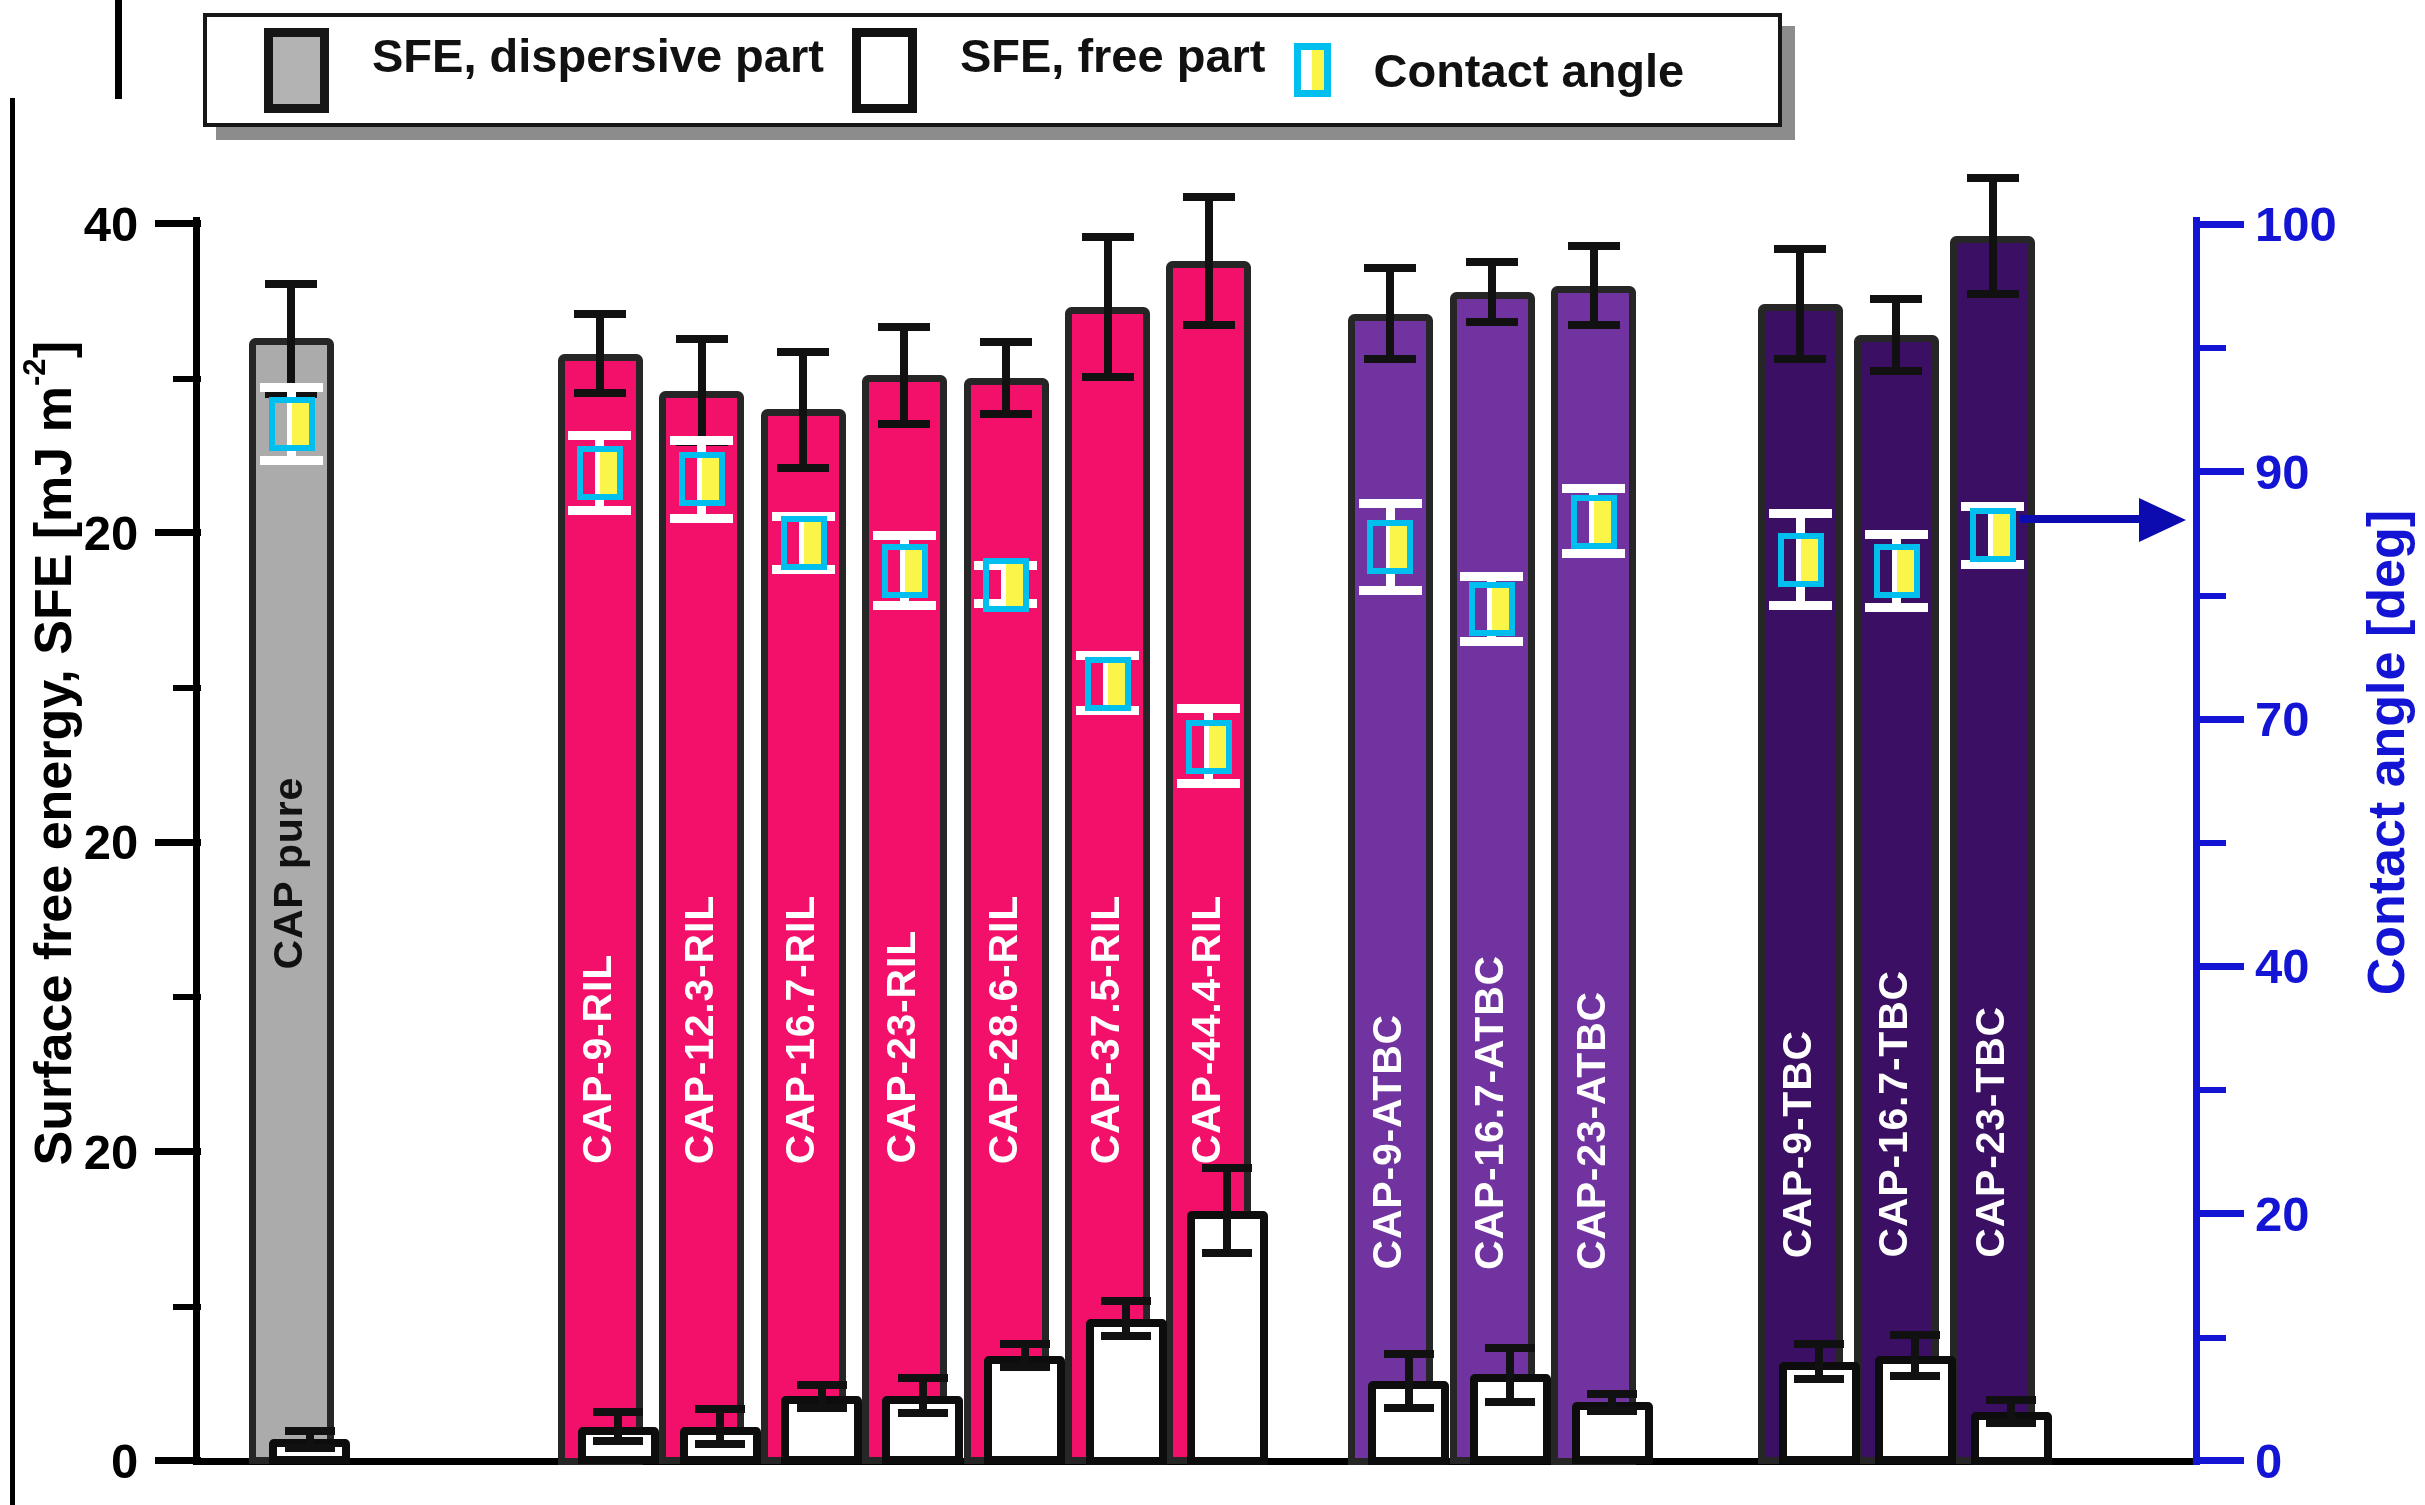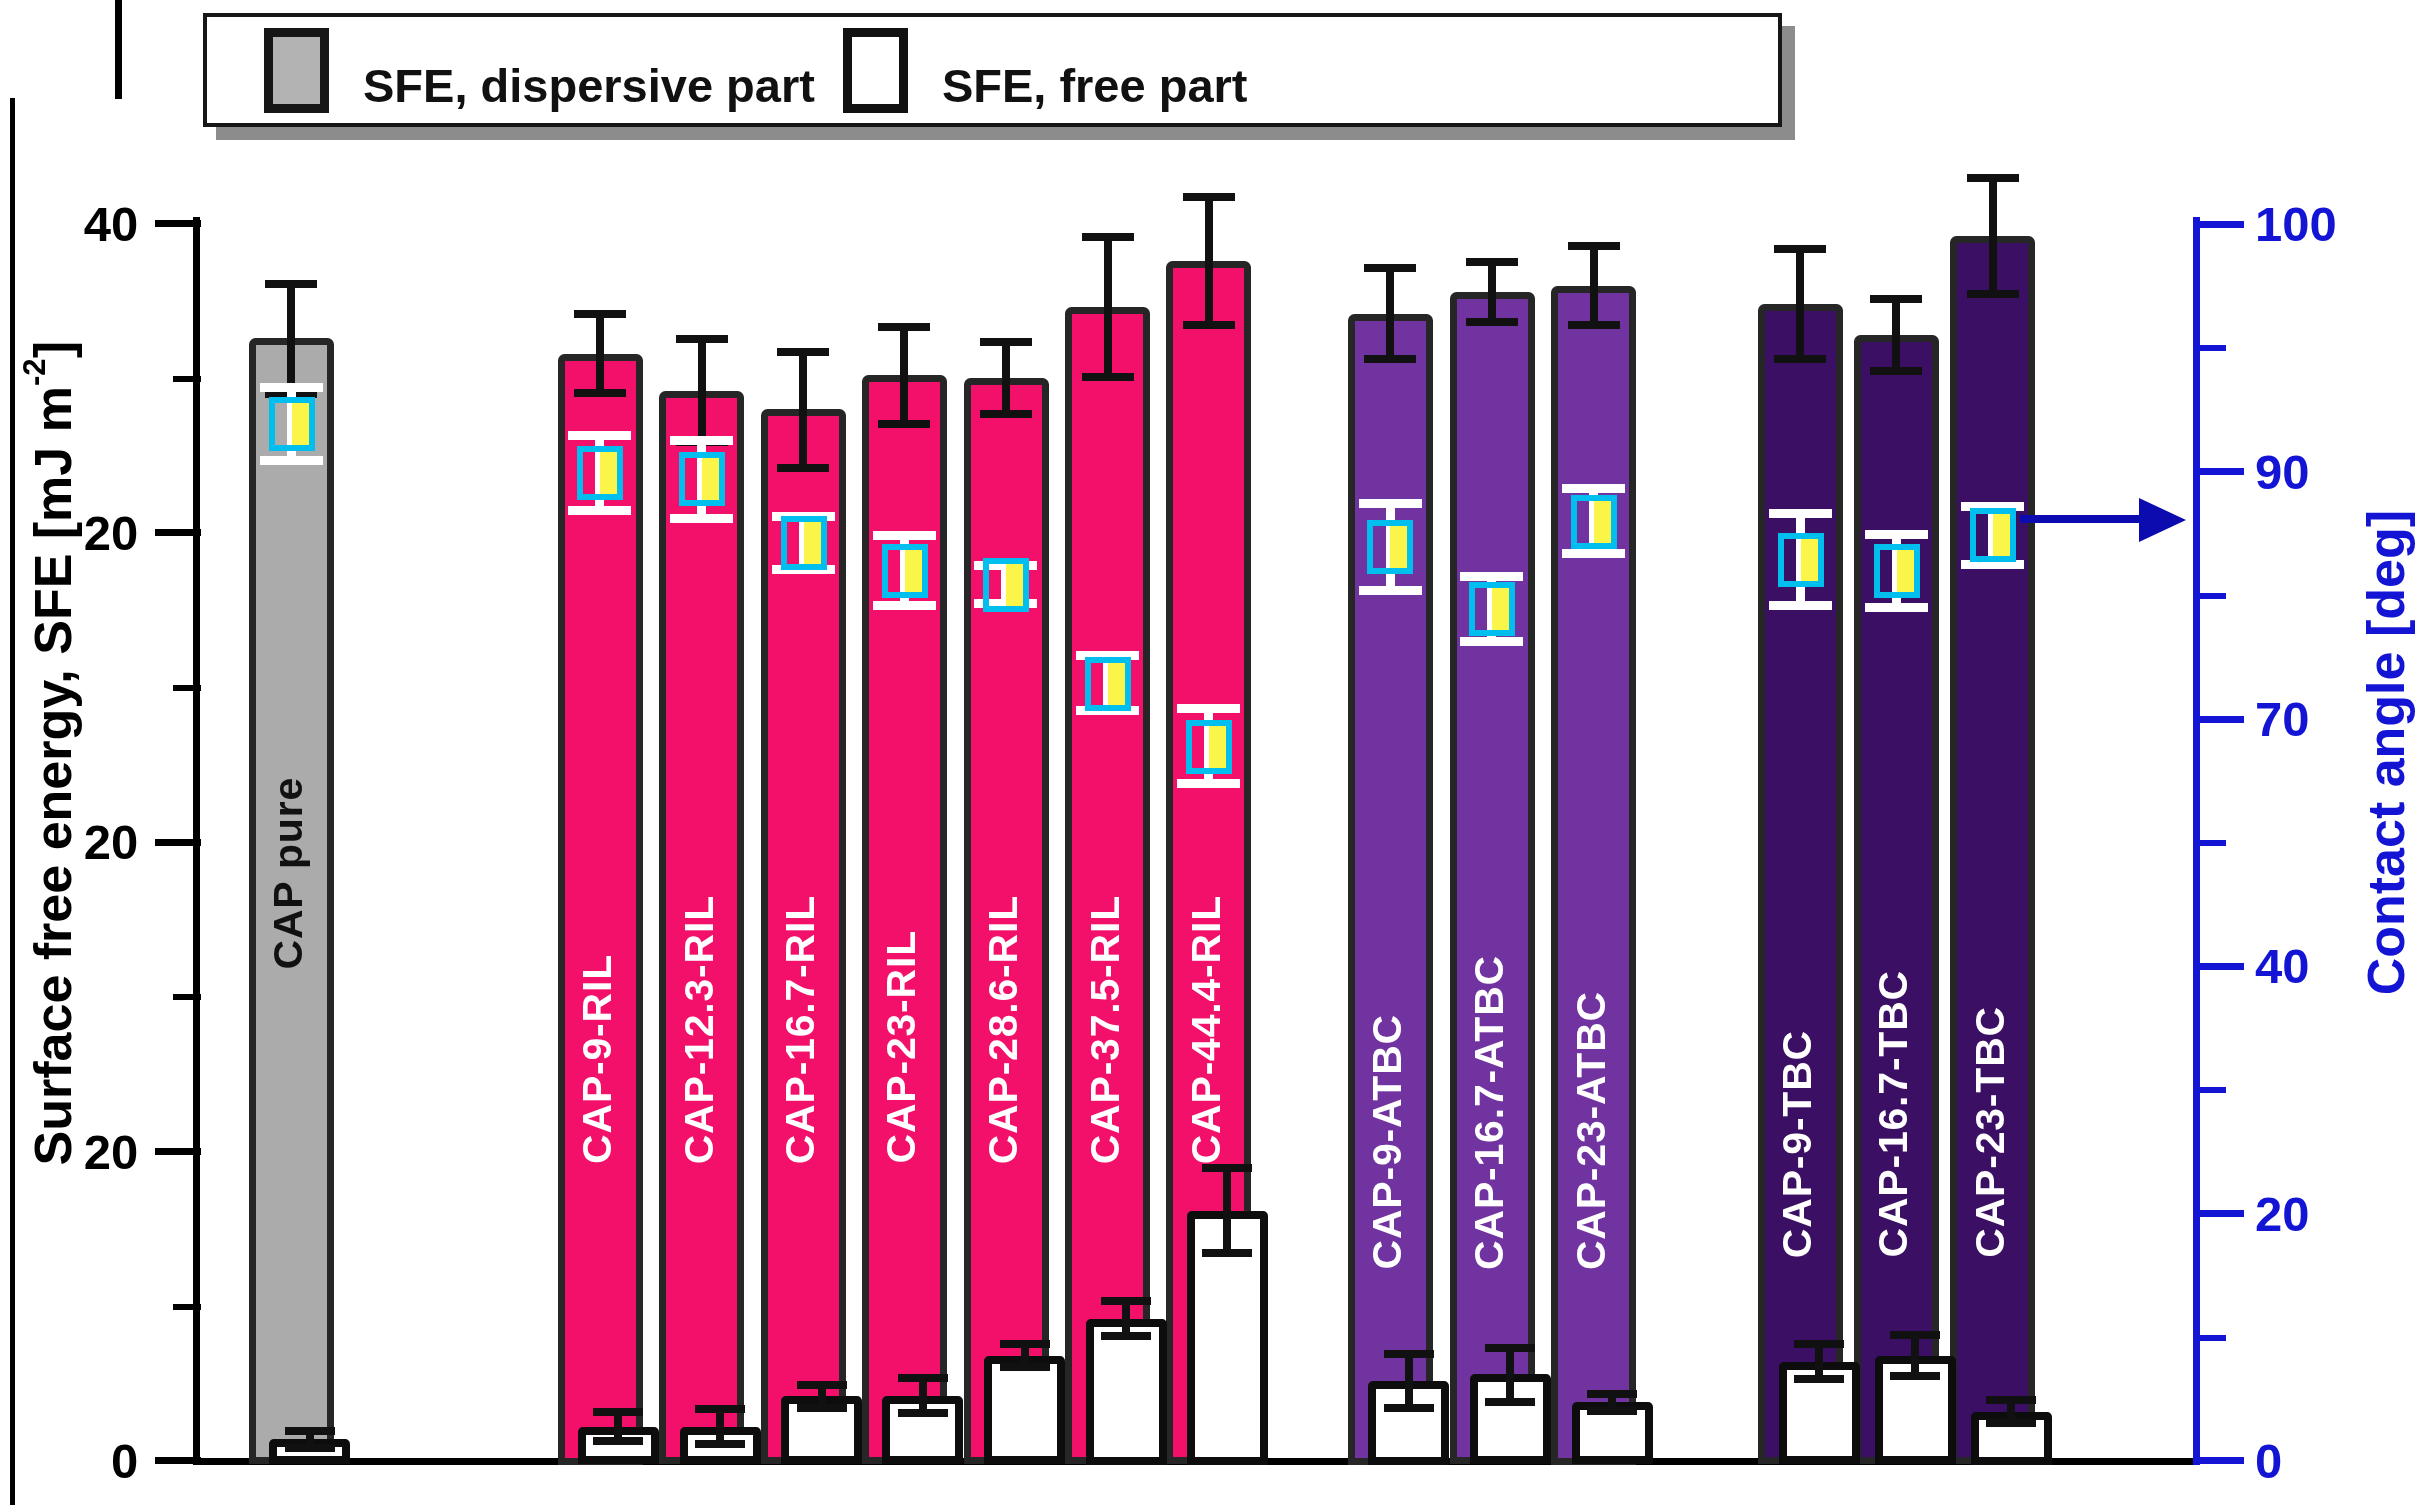--- a/index.html
+++ b/index.html
@@ -1,20 +1,20 @@
 <!DOCTYPE html>
 <html style="font-size:13px"><head>
 <meta charset="utf-8">
 <style>
   html,body{margin:0;padding:0;}
   body{width:2426px;height:1506px;background:#ffffff;font-family:"Liberation Sans","DejaVu Sans",sans-serif;font-weight:bold;overflow:hidden;}
   .canvas{position:absolute;left:0;top:0;width:2426px;height:1506px;background:#fff;}
   .edge{position:absolute;background:#000;}
   .legend{position:absolute;left:203px;top:13px;width:1579px;height:114px;background:#fff;border:4.1px solid #161616;box-sizing:border-box;box-shadow:13px 13px 0 #8c8c8c;display:flex;align-items:center;padding-left:57px;gap:28px;}
-  .legend-item{display:flex;align-items:flex-end;gap:34px;}
+  .legend-item{display:flex;align-items:flex-start;gap:43px;}
   .swatch{display:inline-block;box-sizing:border-box;}
   .swatch.disp{width:65px;height:85px;background:#B3B3B3;border:9.8px solid #161616;}
   .swatch.polar{width:65px;height:85px;background:#ffffff;border:9.8px solid #111111;}
   .swatch.angle{width:37px;height:54px;border:7.3px solid #00BFEF;background:linear-gradient(90deg,#ffffff 0 50%,#FBF549 50% 100%);}
   .legend-label{font-size:47px;color:#111;white-space:nowrap;}
   .axis-title{position:absolute;top:0;height:1506px;display:flex;align-items:center;justify-content:center;}
   .axis-title .rot{writing-mode:vertical-rl;transform:rotate(180deg);font-size:52px;white-space:nowrap;}
   .axis-title.left{left:11.4px;width:78px;color:#000;}
   .axis-title.right{left:2347px;width:78px;color:#1414D4;}
   .rot sup{font-size:60%;}
@@ -29,20 +29,24 @@
   <div class="edge" style="left:9.8px;top:98px;width:5.7px;height:1408px;"></div>
 
   <div class="legend">
     <div class="legend-item">
       <span class="swatch disp"></span>
       <span class="legend-label">SFE, dispersive part</span>
     </div>
     <div class="legend-item">
       <span class="swatch polar"></span>
       <span class="legend-label">SFE, free part</span>
+    </div>
+    <div class="legend-item">
+      <span class="swatch angle"></span>
+      <span class="legend-label">Contact angle</span>
     </div>
   </div>
 
   <div class="axis-title left">
     <span class="rot"><span>Surface free energy, SFE [mJ m</span><sup>-2</sup><span>]</span></span>
   </div>
 
   <div class="axis-title right">
     <span class="rot">Contact angle [deg]</span>
   </div>

